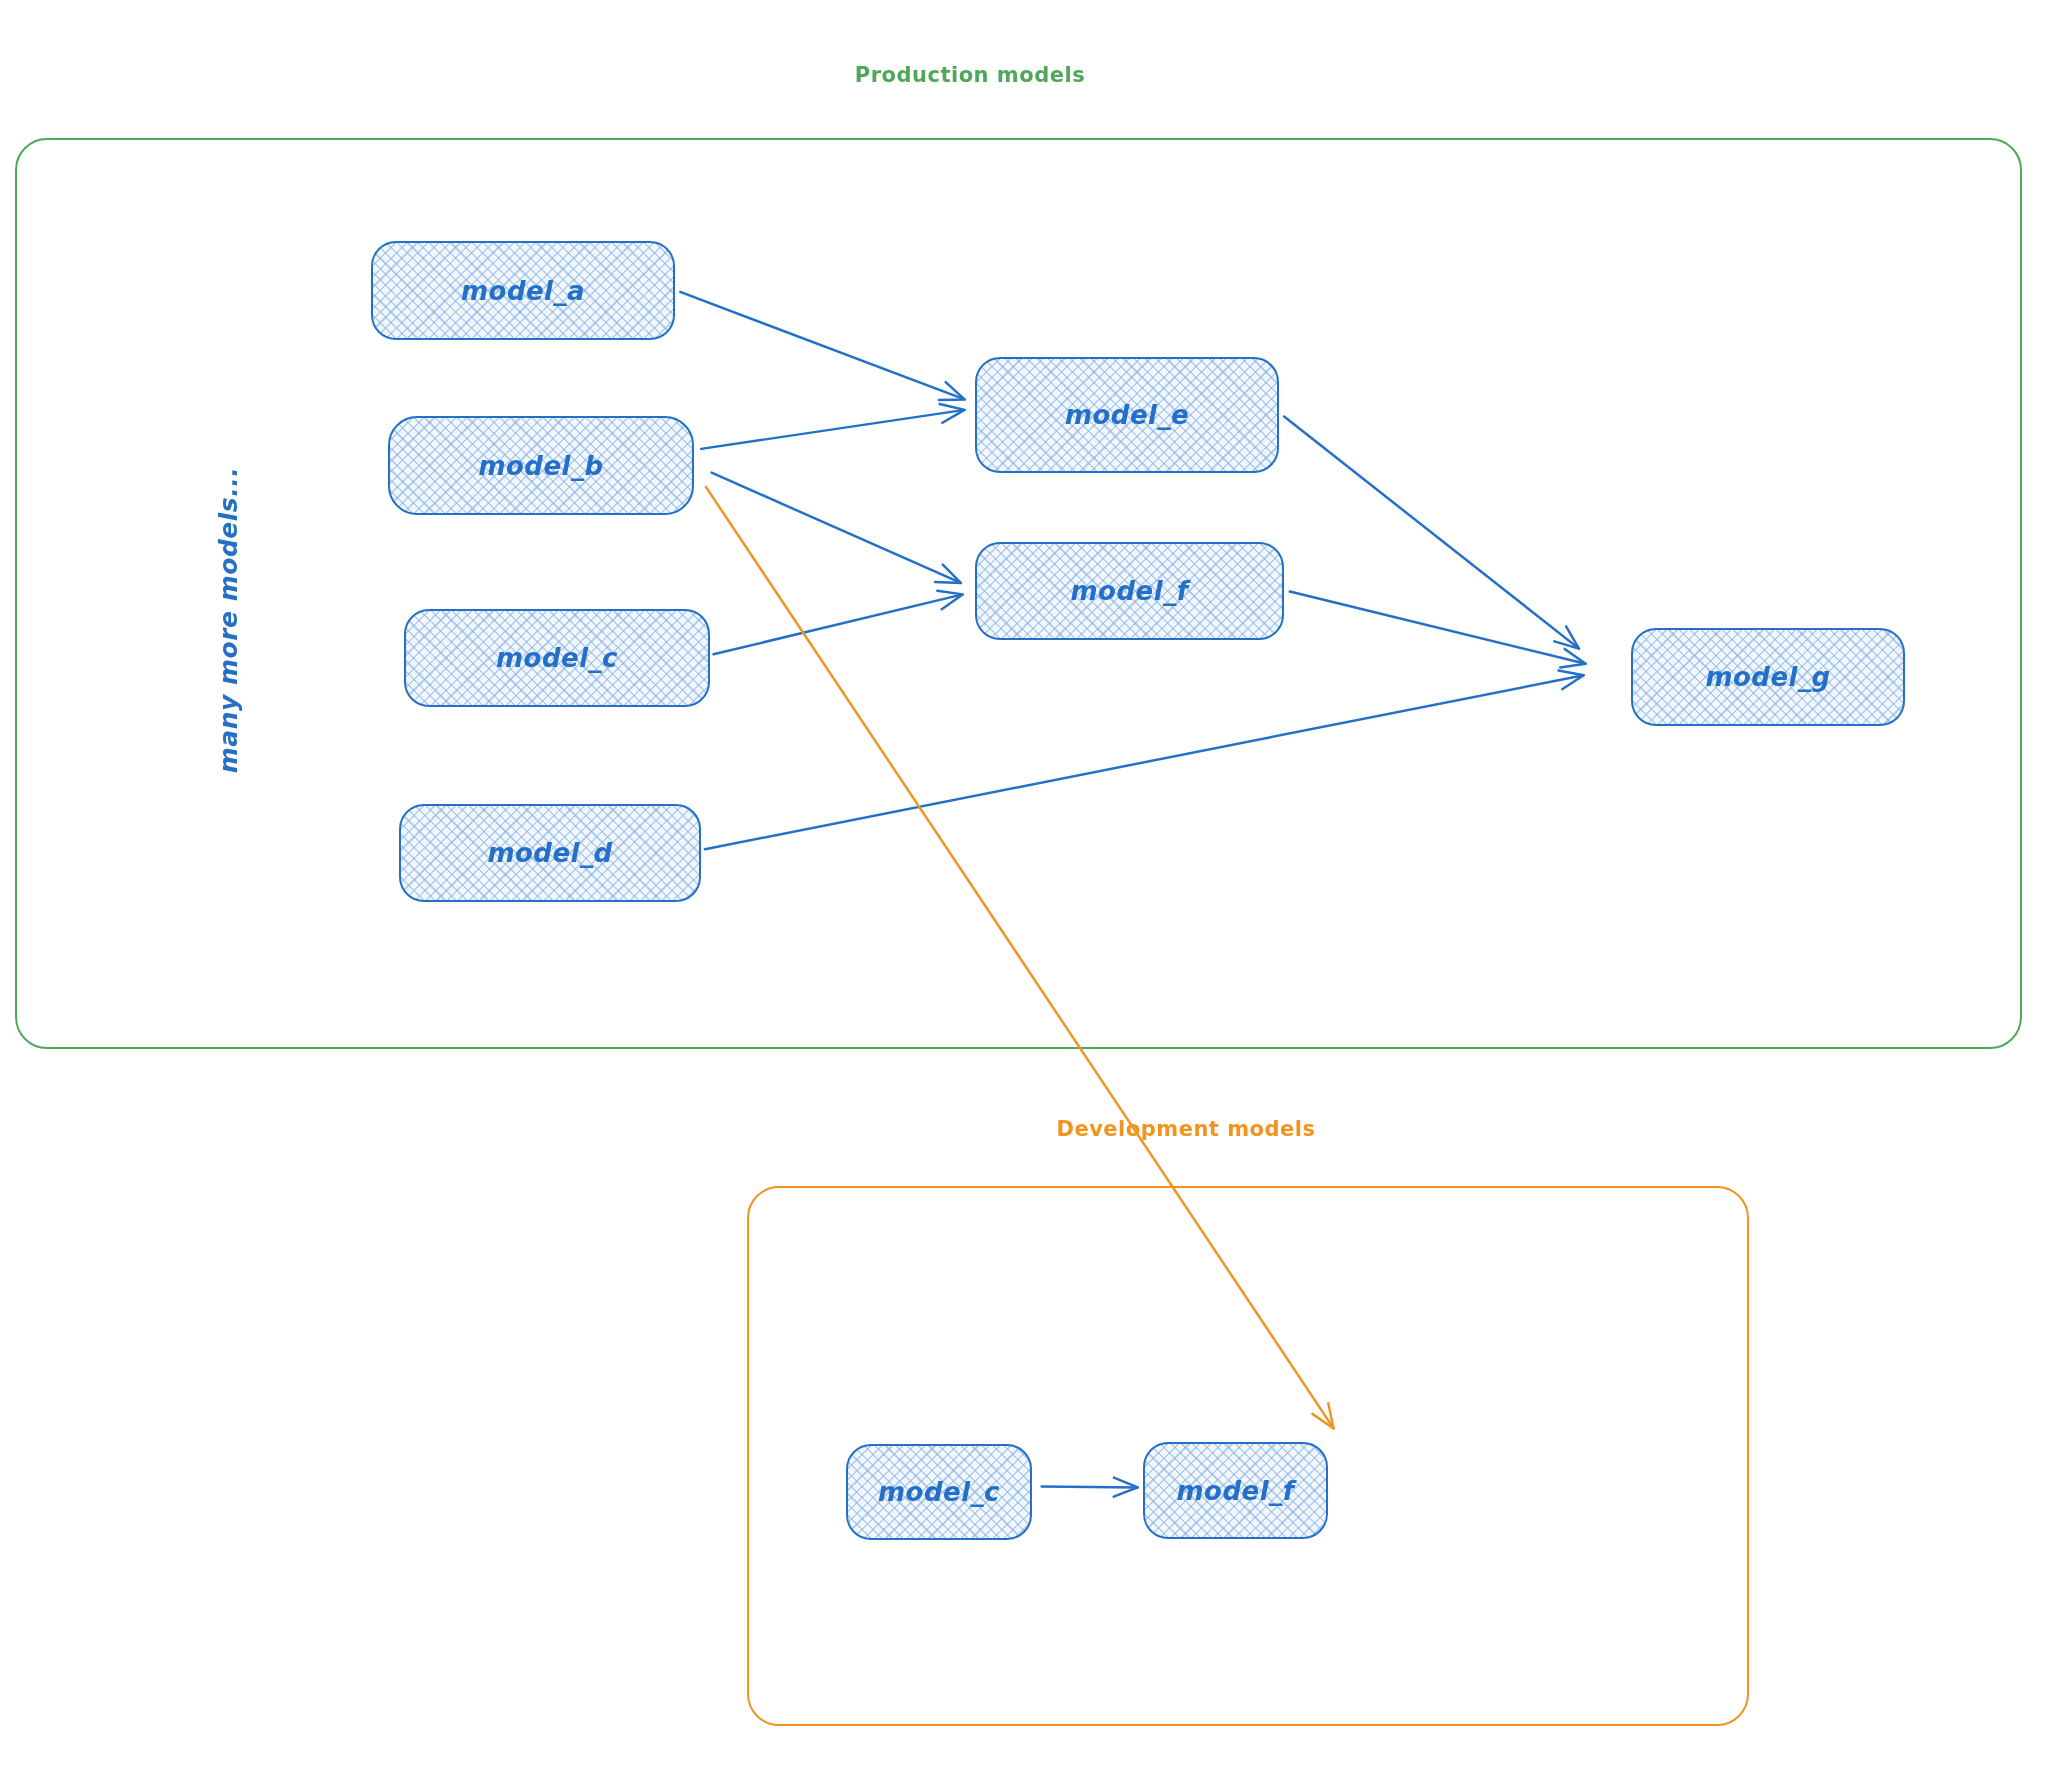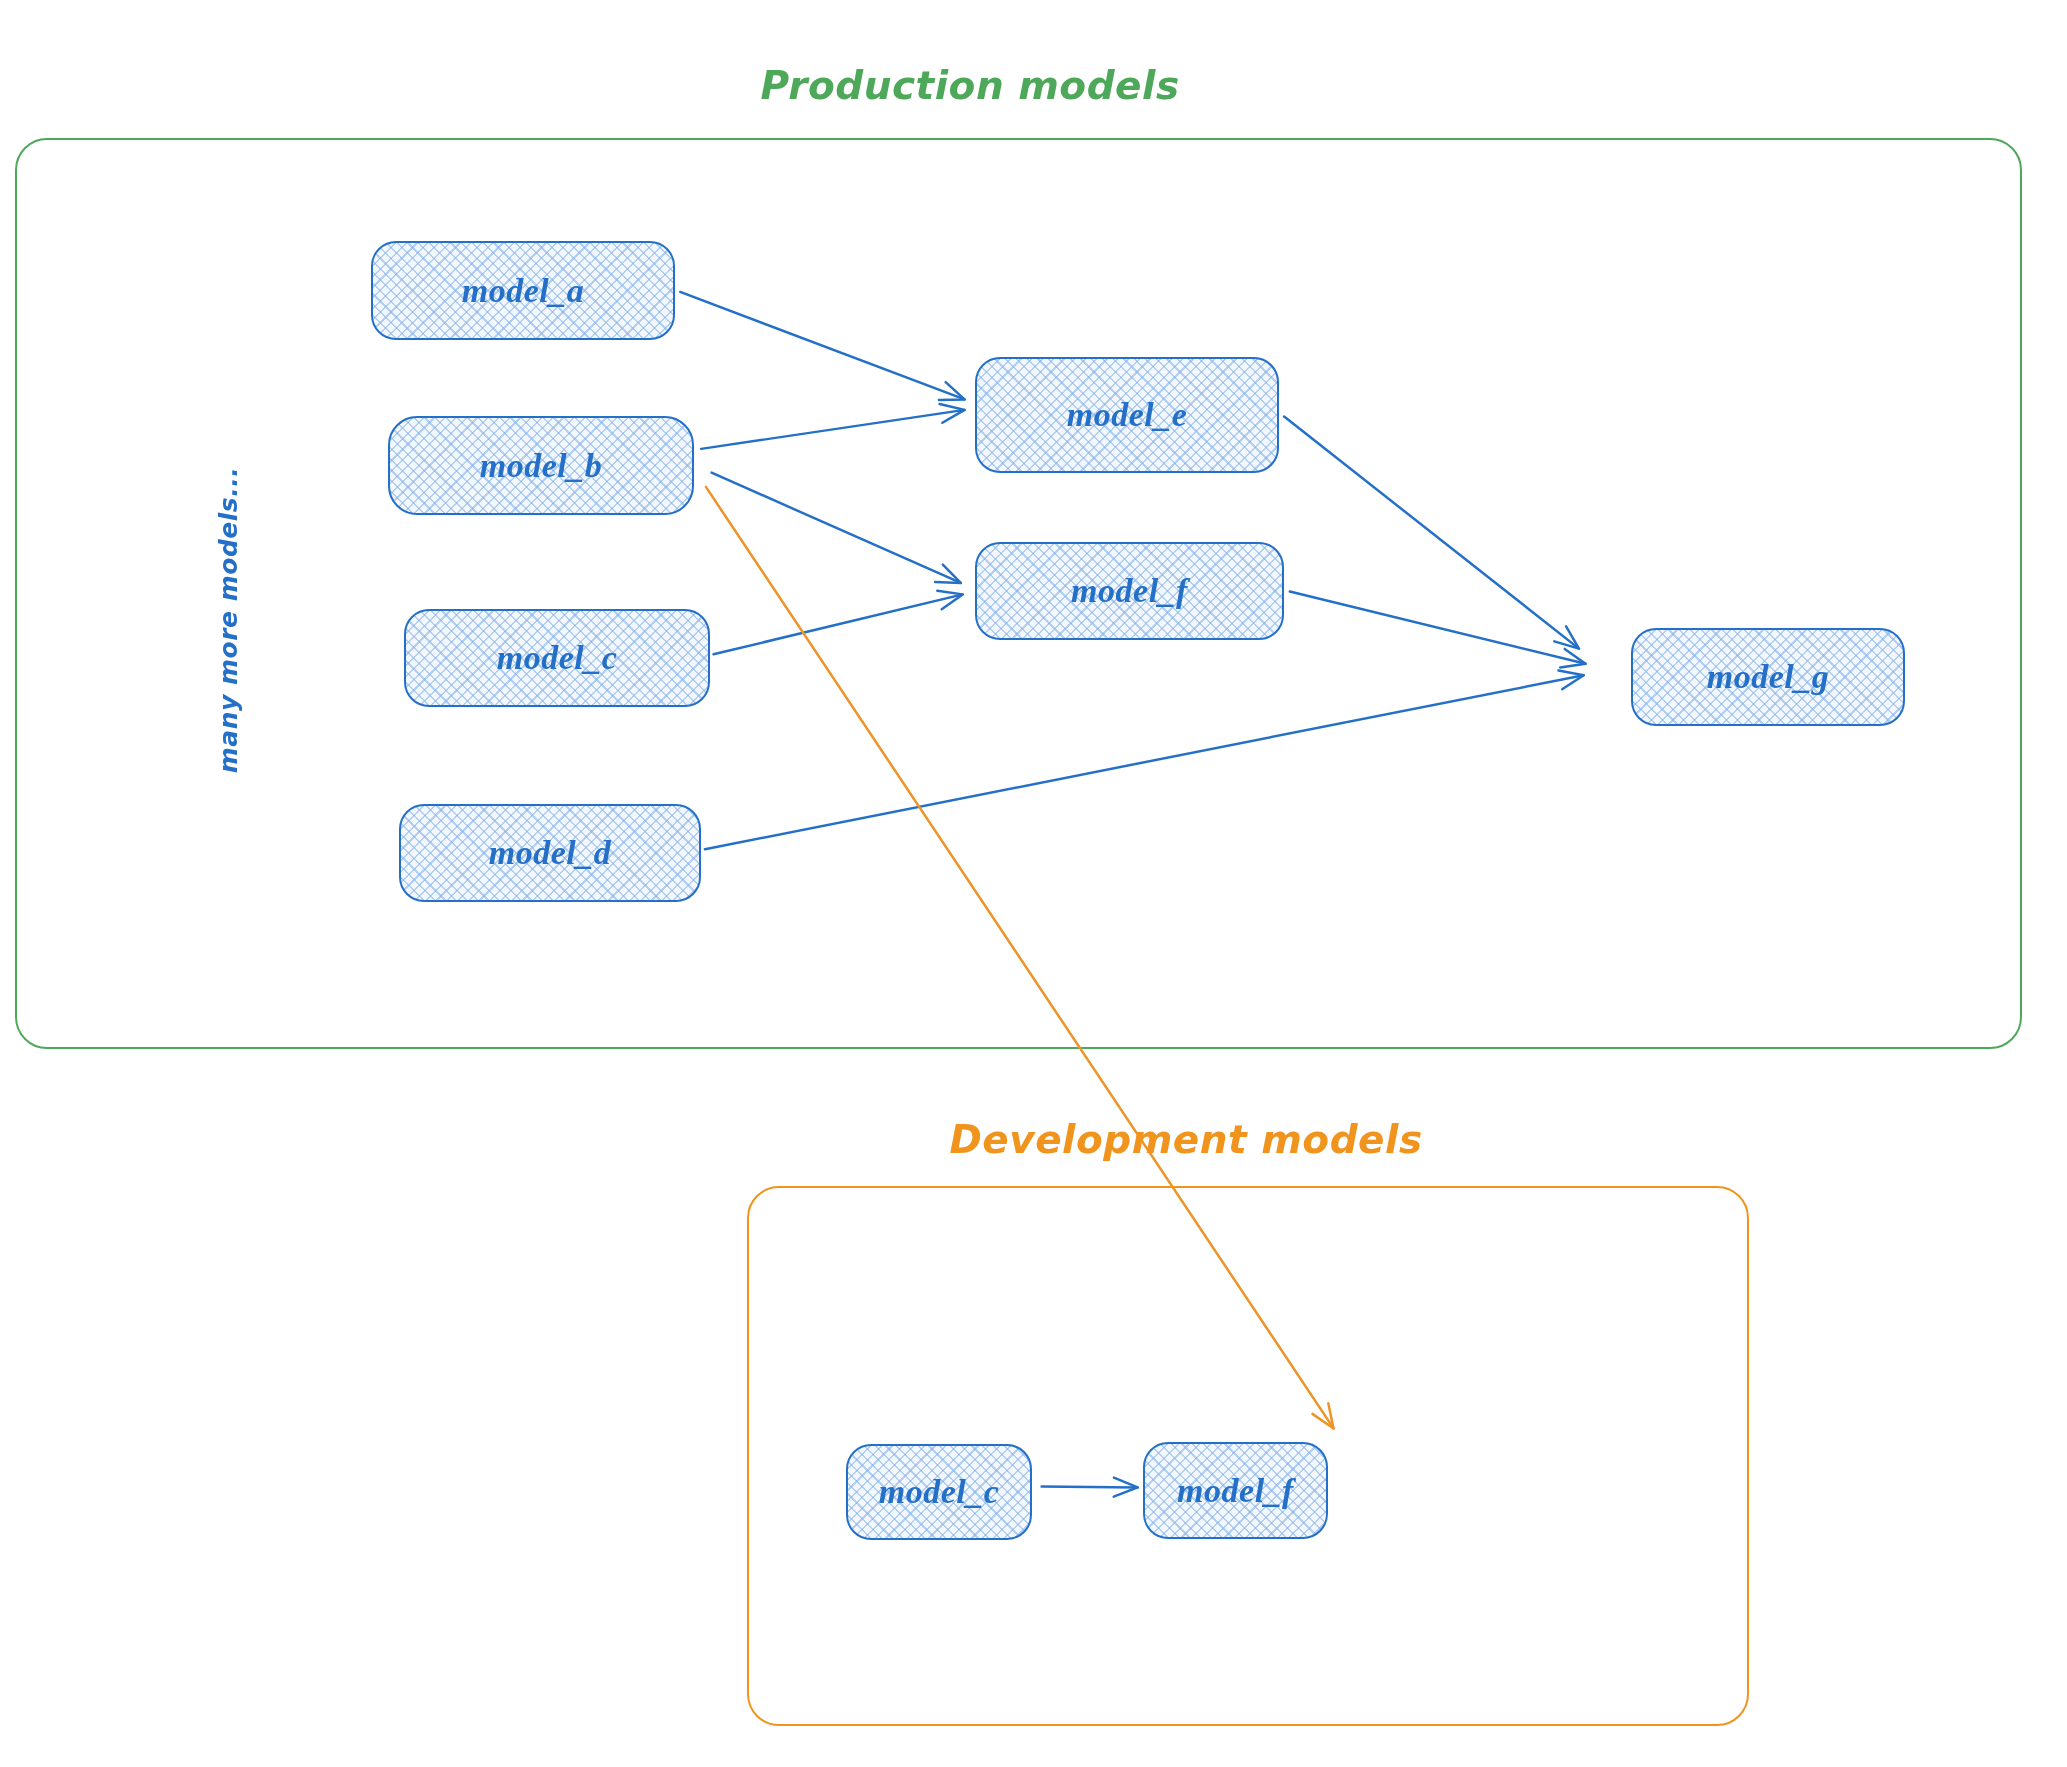--- a/index.html
+++ b/index.html
@@ -7,35 +7,35 @@
     width:2068px;height:1767px;position:relative;overflow:hidden;
     background:#ffffff;
     font-family:"DejaVu Sans", sans-serif;
   }
   .group-box{
     position:absolute;border:2.4px solid;border-radius:32px;
     background:transparent;box-sizing:border-box;
   }
   .group-title{
     position:absolute;transform:translateX(-50%);
-    font-size:39px;font-style:italic;font-weight:600;letter-spacing:0.5px;
+    font-size:21px;font-weight:600;letter-spacing:0.5px;
     white-space:nowrap;
   }
   .node{
     position:absolute;box-sizing:border-box;
     border:2.6px solid #2470c8;border-radius:25px;
     display:flex;align-items:center;justify-content:center;
     background-color:#f2f7fd;
     background-image:
       repeating-linear-gradient(45deg,  rgba(128,174,233,.55) 0 1.5px, transparent 1.5px 7.6px),
       repeating-linear-gradient(135deg, rgba(128,174,233,.55) 0 1.5px, transparent 1.5px 7.6px);
   }
   .node-label{
-    font-size:34px;font-style:italic;font-weight:600;color:#2470c8;
-    letter-spacing:0.5px;white-space:nowrap;font-family:Liberation Serif, serif;
+    font-size:26px;font-style:italic;font-weight:600;color:#2470c8;
+    letter-spacing:0.5px;white-space:nowrap;
   }
   .side-label{
     position:absolute;transform:translate(-50%,-50%) rotate(-90deg);
     font-size:25px;font-style:italic;font-weight:600;color:#2470c8;
     letter-spacing:0.5px;white-space:nowrap;
   }
   #edges{position:absolute;left:0;top:0;pointer-events:none;}
 </style>
 </head>
 <body>

